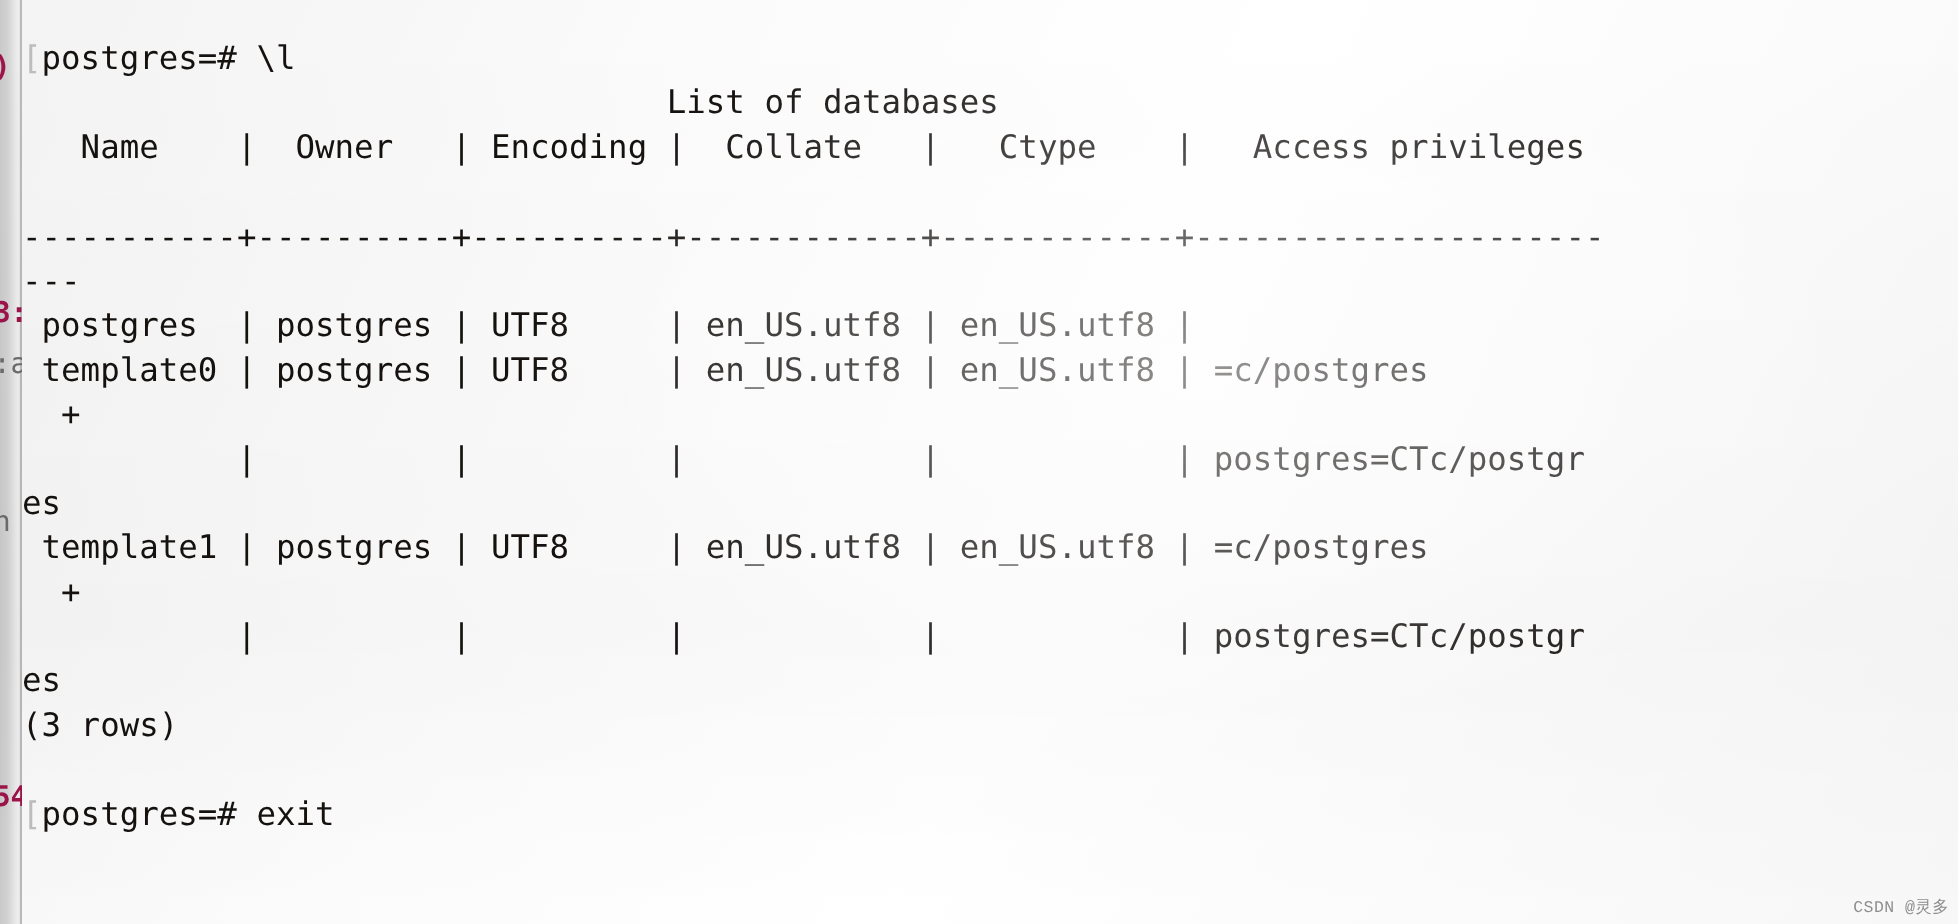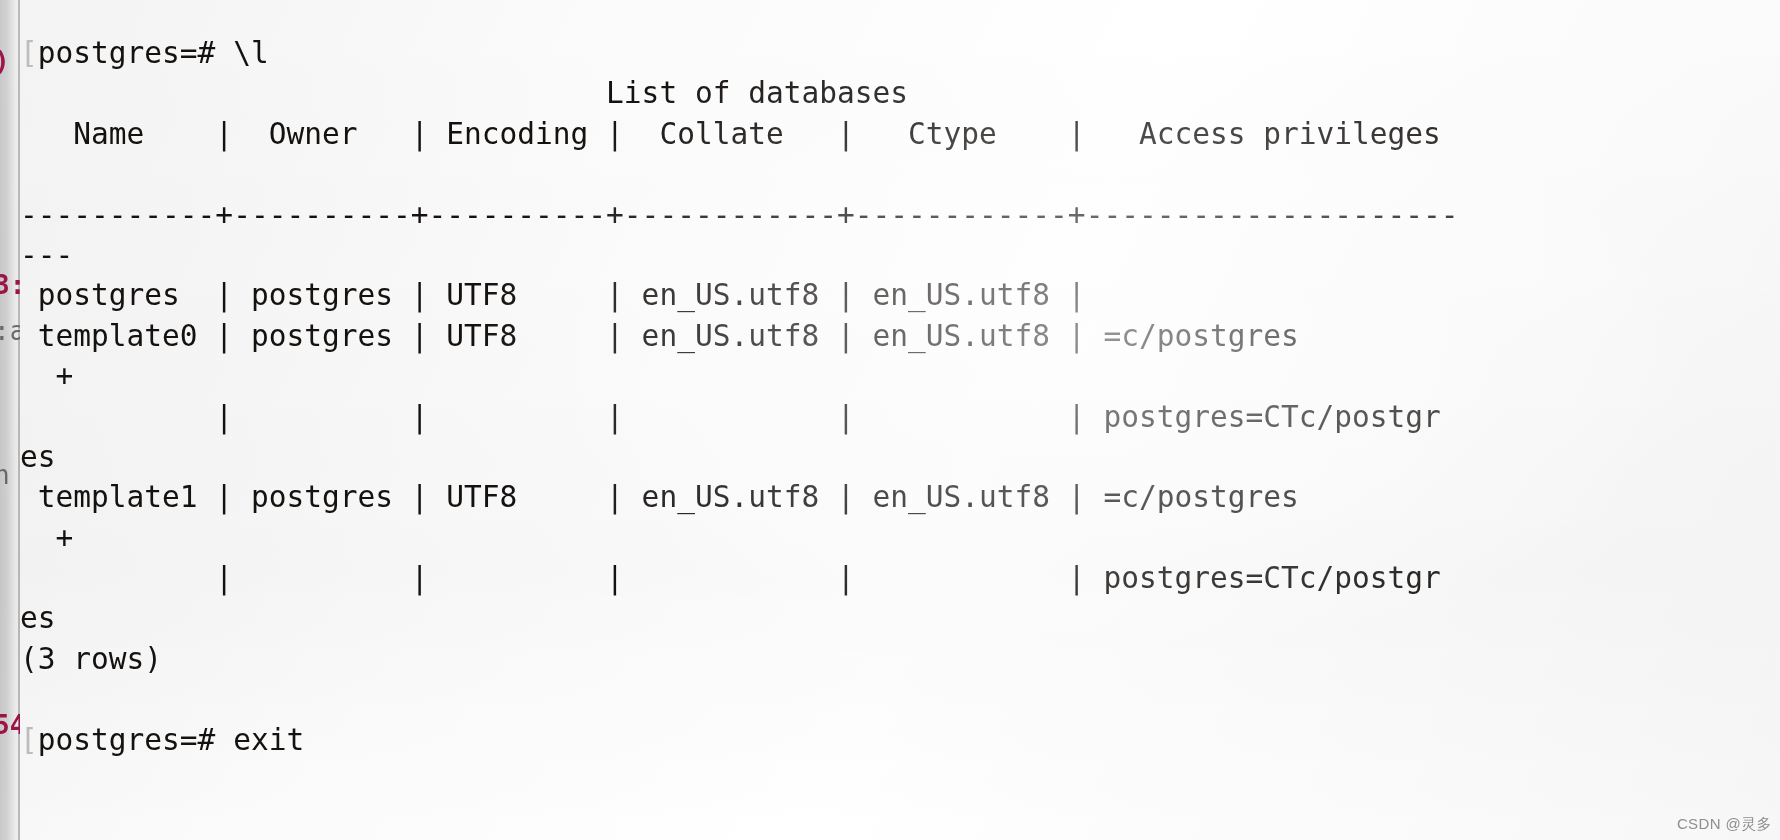--- a/index.html
+++ b/index.html
@@ -75,21 +75,21 @@
     background:
       radial-gradient(ellipse 900px 520px at 62% 40%, rgba(255,255,255,0.55) 0%, rgba(255,255,255,0) 70%),
       linear-gradient(180deg, rgba(0,0,0,0.00) 0%, rgba(0,0,0,0.018) 68%, rgba(0,0,0,0.00) 100%);
   }
 
   
   #watermark {
     position: absolute;
     right: 8px;
     bottom: 6px;
-    font-family: Liberation Sans, sans-serif;
+    font-family: Liberation Mono, monospace;
     font-size: 15px;
     color: #8e8e8e;
     letter-spacing: 0.4px;
     white-space: nowrap;
   }
 </style>
 </head>
 <body>
 
 <div id="screen">

